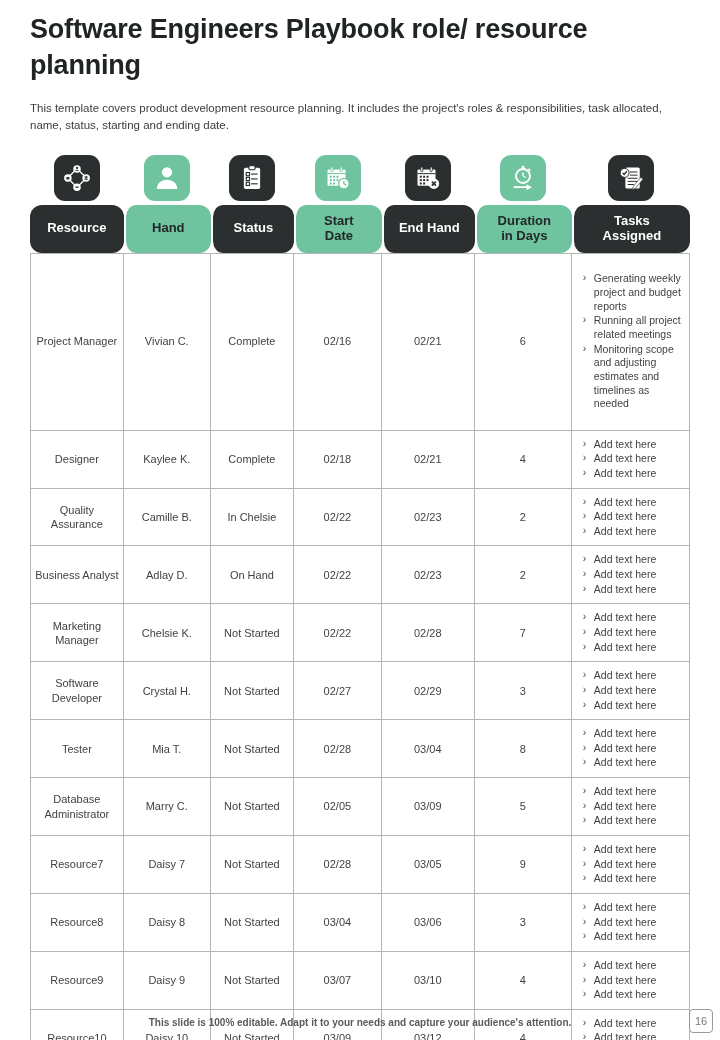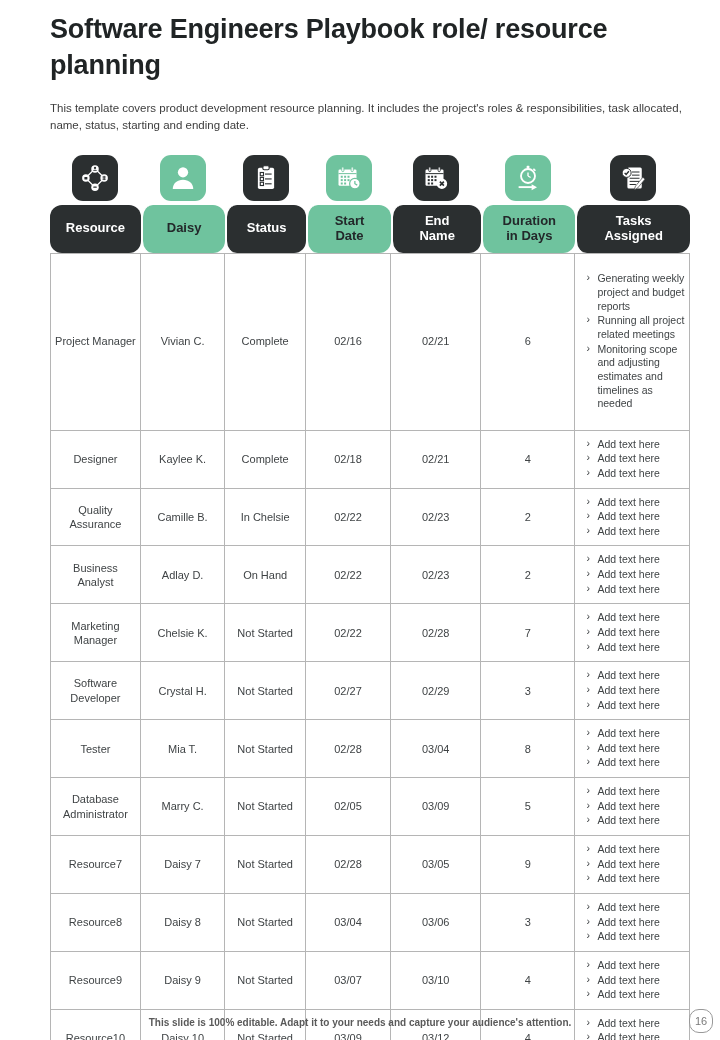--- a/index.html
+++ b/index.html
@@ -5,21 +5,21 @@
   :root{
     --dark:#2b2f30;
     --green:#6fc39e;
     --grid:#b5b5b5;
     --accent-line:#7cc9ab;
     --body-text:#3f4345;
   }
   *{box-sizing:border-box;margin:0;padding:0;}
   html,body{background:#fff;}
   body{font-family:"Liberation Sans",sans-serif;}
-  .slide{position:relative;width:720px;height:1040px;background:#fff;overflow:hidden;padding-left:20px;}
+  .slide{position:relative;width:720px;height:1040px;background:#fff;overflow:hidden;}
   .content{padding:12px 30px 0 30px;}
 
   .page-title{font-size:27px;font-weight:bold;color:#202425;line-height:1.32;letter-spacing:-0.2px;}
   .page-subtitle{margin-top:17px;font-size:11.5px;color:#3d3d3d;line-height:1.45;}
 
   .cols7{display:grid;grid-template-columns:14.2% 13.2% 12.6% 13.3% 14.1% 14.7% 17.9%;}
 
   .icons-row{margin-top:17px;}
   .icon-cell{display:flex;justify-content:center;align-items:flex-end;height:50px;}
   .icon-sq{width:46px;height:46px;border-radius:11px;display:flex;align-items:center;justify-content:center;}
@@ -41,21 +41,21 @@
   .cell:first-child{border-left:1px solid var(--grid);}
   .row:first-child .cell{min-height:176px;}
   .cell.tasks{justify-content:flex-start;align-items:center;text-align:left;padding:6px 4px 6px 11px;}
   .tasks-list{list-style:none;font-size:10.5px;line-height:1.3;color:var(--body-text);}
   .task{position:relative;padding-left:11px;margin:1px 0;}
   .task::before{content:"\203A";position:absolute;left:0;top:-1px;color:var(--body-text);}
 
   .footer{position:absolute;left:0;right:0;bottom:12px;text-align:center;font-size:10px;
           font-weight:bold;color:#5a5a5a;}
   .page-num-box{position:absolute;right:7px;bottom:7px;width:24px;height:24px;border:1px solid #999;
-          border-radius:10px;display:flex;align-items:center;justify-content:center;
+          border-radius:4px;display:flex;align-items:center;justify-content:center;
           font-size:11px;color:#7a7a7a;background:#fff;}
   svg{display:block;}
 </style>
 </head>
 <body>
 
 <div class="slide">
   <div class="content">
 
     <h1 class="page-title">Software Engineers Playbook role/ resource planning</h1>
@@ -173,30 +173,30 @@
           </svg>
         </div>
       </div>
     </div>
 
     <div class="hdr-row cols7">
       <div class="hdr dark">
           <span class="hdr-label">Resource</span>
         </div>
       <div class="hdr green">
-          <span class="hdr-label">Daisy</span>
+          <span class="hdr-label">Hand</span>
         </div>
       <div class="hdr dark">
           <span class="hdr-label">Status</span>
         </div>
       <div class="hdr green">
           <span class="hdr-label">Start Date</span>
         </div>
       <div class="hdr dark">
-          <span class="hdr-label">End Name</span>
+          <span class="hdr-label">End Hand</span>
         </div>
       <div class="hdr green">
           <span class="hdr-label">Duration in Days</span>
         </div>
       <div class="hdr dark">
           <span class="hdr-label">Tasks Assigned</span>
         </div>
     </div>
 
     <div class="tbody">

